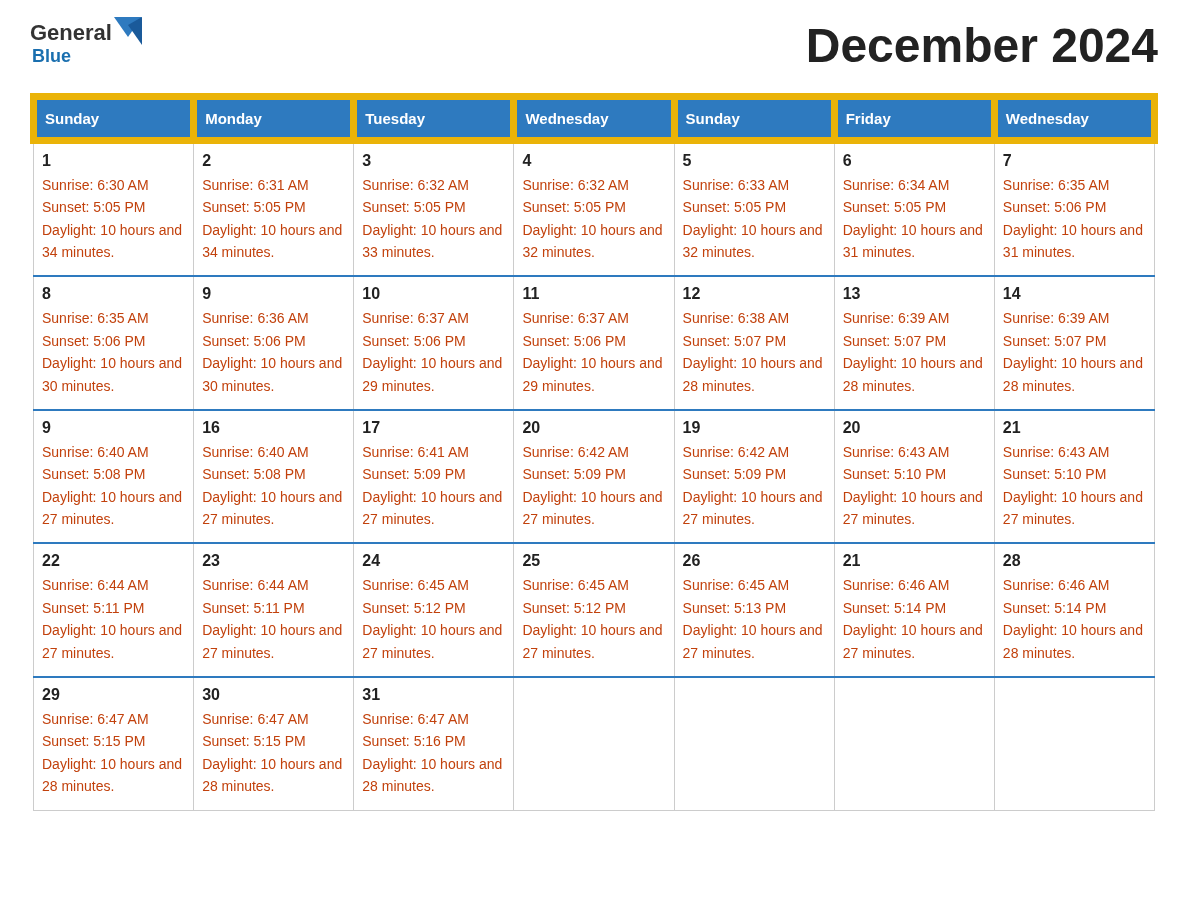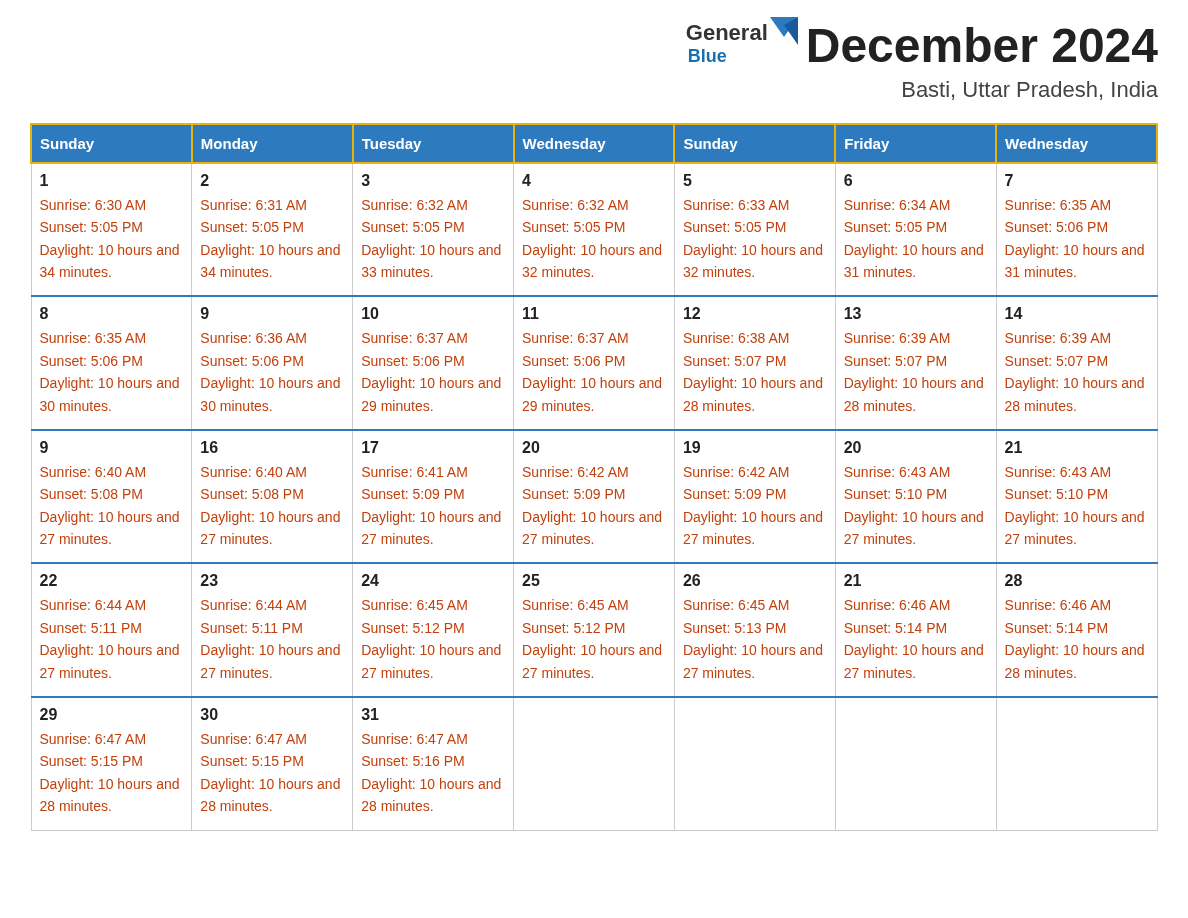--- a/index.html
+++ b/index.html
@@ -5,21 +5,21 @@
     * { box-sizing: border-box; margin: 0; padding: 0; }
     body {
       font-family: Arial, sans-serif;
       background: #fff;
       padding: 20px 30px;
       width: 1188px;
       min-height: 918px;
     }
     .header {
       display: flex;
-      justify-content: flex-end;
+      justify-content: space-between;
       align-items: flex-start;
       margin-bottom: 20px;
     }
     .logo-text-general {
       font-size: 22px;
       font-weight: bold;
       color: #333;
     }
     .logo-icon {
       width: 28px;
@@ -61,21 +61,21 @@
       width: 100%;
       border-collapse: collapse;
     }
     .calendar thead th {
       background-color: #2e7abf;
       color: #fff;
       font-size: 15px;
       font-weight: bold;
       padding: 10px 8px;
       text-align: left;
-      border: 2px solid #eab308;
+      border: 7px solid #eab308;
     }
     .calendar tbody td {
       border: 1px solid #ccc;
       vertical-align: top;
       padding: 8px 8px 12px 8px;
       width: 14.28%;
       min-height: 100px;
     }
     .calendar tbody tr {
       border-top: 2px solid #2e7abf;
@@ -104,21 +104,20 @@
       <span class="logo-text-general">General</span>
       <svg class="logo-icon" viewBox="0 0 28 28" xmlns="http://www.w3.org/2000/svg">
         <polygon points="0,0 28,0 14,20" fill="#2e7abf"></polygon>
         <polygon points="14,8 28,28 28,0" fill="#1a5a9a"></polygon>
       </svg>
     </div>
     <div class="logo-line2">Blue</div>
   </div>
   <div class="title-block">
     <div class="page-title">December 2024</div>
-    <div class="page-subtitle">Basti, Uttar Pradesh, India</div>
   </div>
 </div>
 
 <table class="calendar">
   <thead>
     <tr>
     <th>Sunday</th>
         <th>Monday</th>
         <th>Tuesday</th>
         <th>Wednesday</th>

